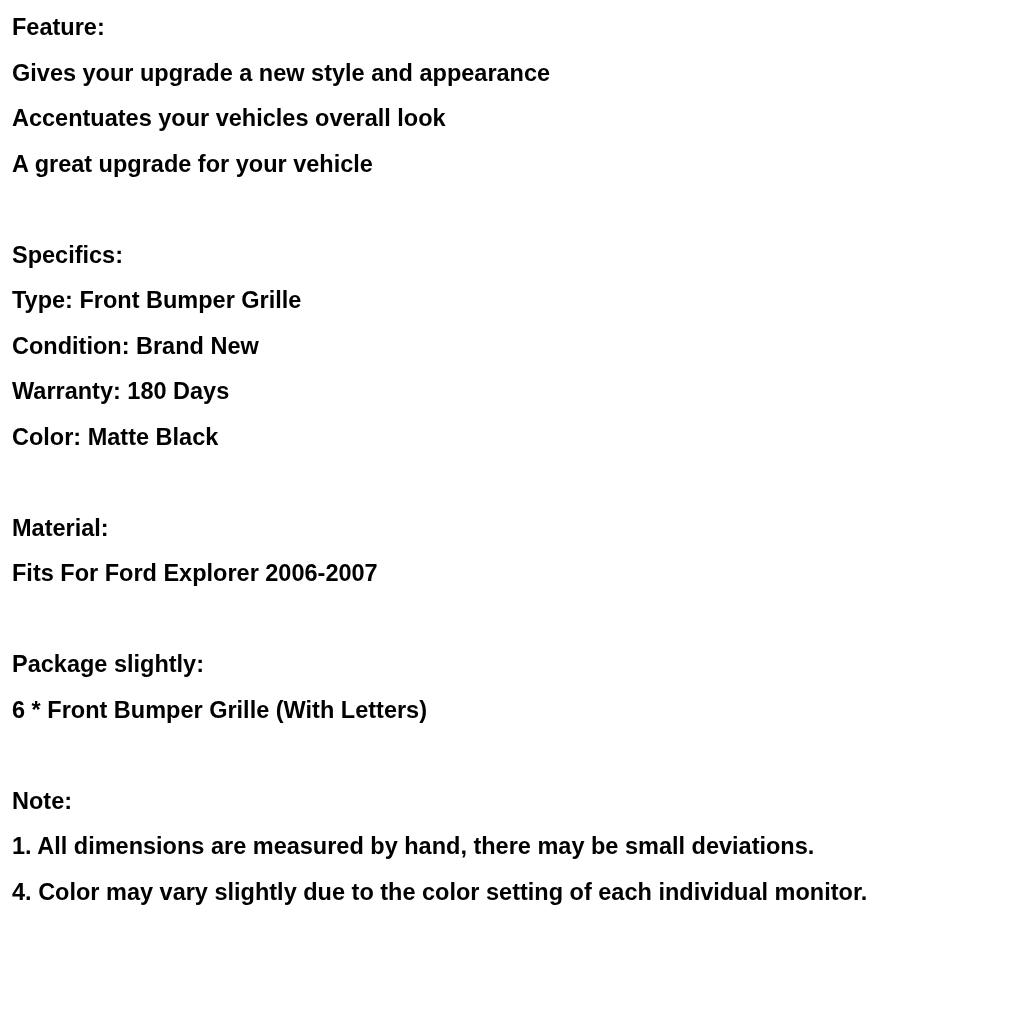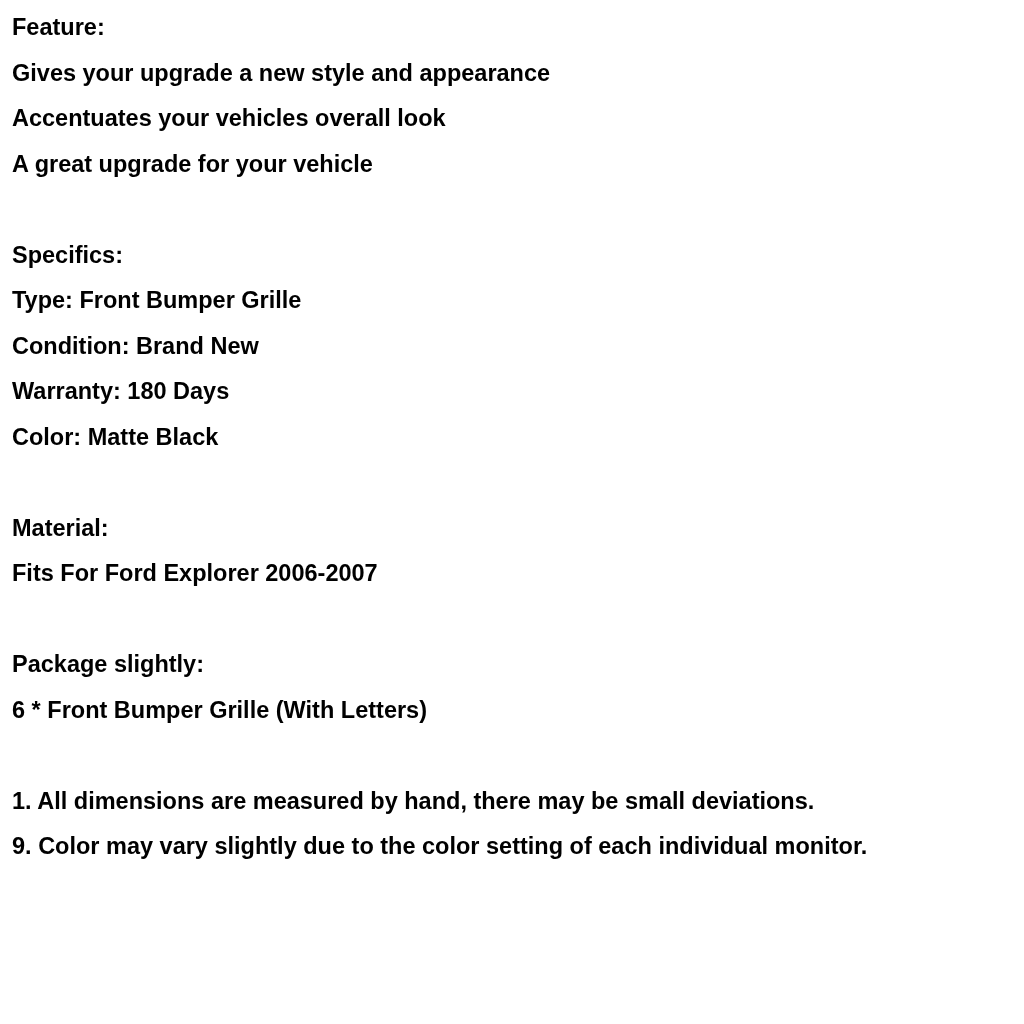--- a/index.html
+++ b/index.html
@@ -59,17 +59,18 @@
     <div class="line">Material:</div>
     <div class="line">Fits For Ford Explorer 2006-2007</div>
   </div>
 
   <div class="section">
     <div class="line">Package slightly:</div>
     <div class="line">6 * Front Bumper Grille (With Letters)</div>
   </div>
 
   <div class="section">
+    <div class="line">Note:</div>
     <div class="line">1. All dimensions are measured by hand, there may be small deviations.</div>
-    <div class="line">9. Color may vary slightly due to the color setting of each individual monitor.</div>
+    <div class="line">4. Color may vary slightly due to the color setting of each individual monitor.</div>
   </div>
 
 </div>
 
 </body></html>

